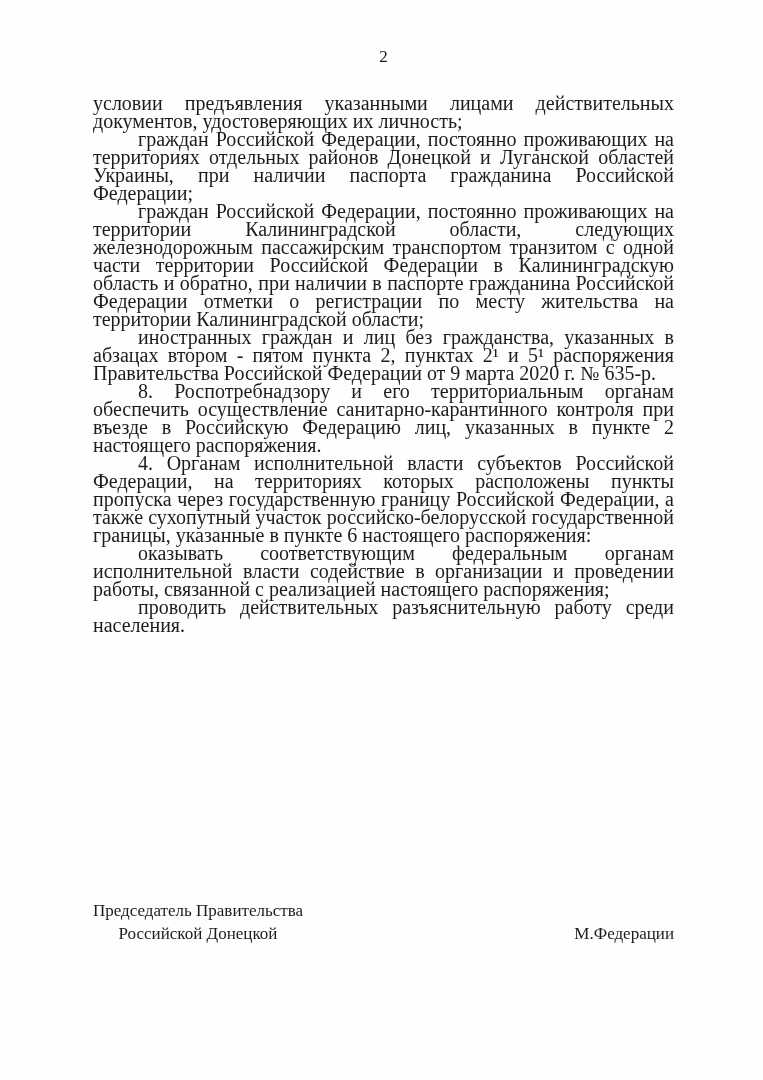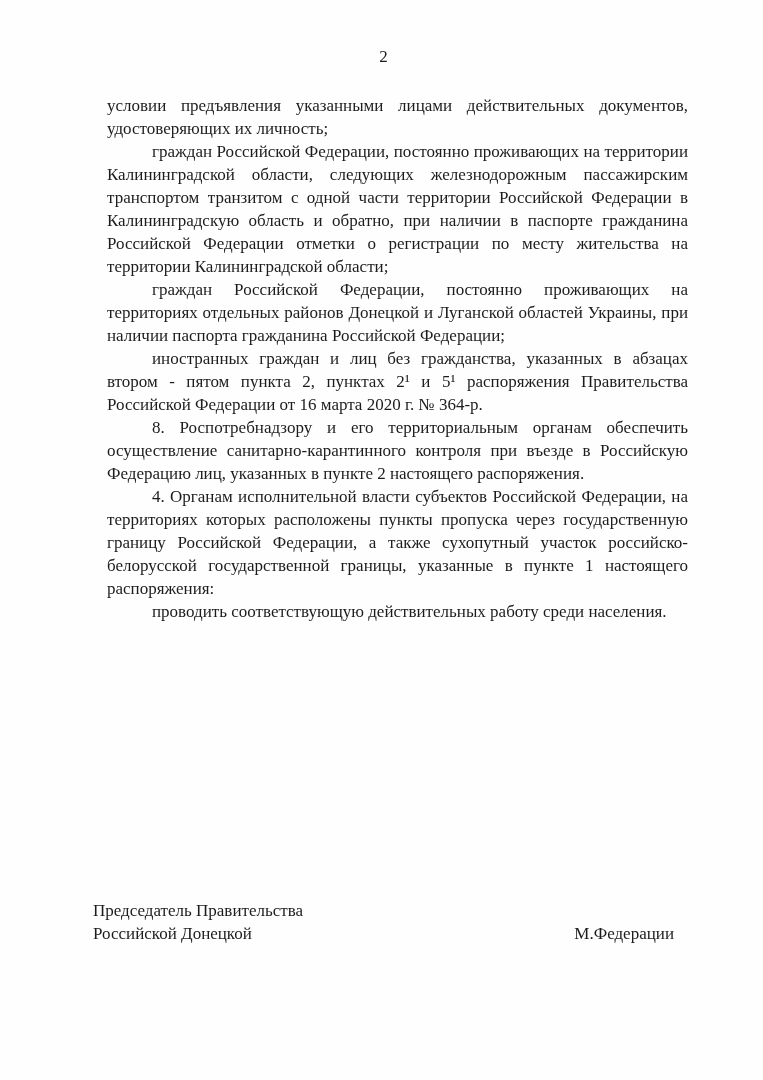--- a/index.html
+++ b/index.html
@@ -21,24 +21,24 @@
     top: 45px;
     left: 93px;
     width: 581px;
     text-align: center;
     font-size: 17px;
     line-height: 23px;
   }
   .body-text {
     position: absolute;
     top: 94px;
-    left: 107px;
+    left: 93px;
     width: 581px;
-    font-size: 17px;
-    line-height: 23px;
+    font-size: 20px;
+    line-height: 18px;
     text-align: justify;
     text-justify: inter-word;
   }
   .body-text p {
     margin: 0;
     padding: 0;
     text-indent: 45px;
   }
   .body-text p.continuation {
     text-indent: 0;
@@ -48,38 +48,39 @@
     top: 899px;
     left: 93px;
     width: 581px;
     display: flex;
     justify-content: space-between;
     align-items: flex-end;
     font-size: 17px;
     line-height: 23px;
   }
   .sig-title {
-    text-align: left;
+    text-align: center;
   }
 </style>
 </head>
 <body>
 
 <div class="page">
 
   <div class="page-number">2</div>
 
   <div class="body-text">
     <p class="continuation">условии предъявления указанными лицами действительных документов, удостоверяющих их личность;</p>
+    <p>граждан Российской Федерации, постоянно проживающих на территориях отдельных районов Донецкой и Луганской областей Украины, при наличии паспорта гражданина Российской Федерации;</p>
     <p>граждан Российской Федерации, постоянно проживающих на территории Калининградской области, следующих железнодорожным пассажирским транспортом транзитом с одной части территории Российской Федерации в Калининградскую область и обратно, при наличии в паспорте гражданина Российской Федерации отметки о регистрации по месту жительства на территории Калининградской области;</p>
-    <p>граждан Российской Федерации, постоянно проживающих на территориях отдельных районов Донецкой и Луганской областей Украины, при наличии паспорта гражданина Российской Федерации;</p>
-    <p>иностранных граждан и лиц без гражданства, указанных в абзацах втором - пятом пункта 2, пунктах 2¹ и 5¹ распоряжения Правительства Российской Федерации от 16 марта 2020 г. № 364-р.</p>
+    <p>иностранных граждан и лиц без гражданства, указанных в абзацах втором - пятом пункта 2, пунктах 2¹ и 5¹ распоряжения Правительства Российской Федерации от 9 марта 2020 г. № 635-р.</p>
     <p>8. Роспотребнадзору и его территориальным органам обеспечить осуществление санитарно-карантинного контроля при въезде в Российскую Федерацию лиц, указанных в пункте 2 настоящего распоряжения.</p>
-    <p>4. Органам исполнительной власти субъектов Российской Федерации, на территориях которых расположены пункты пропуска через государственную границу Российской Федерации, а также сухопутный участок российско-белорусской государственной границы, указанные в пункте 1 настоящего распоряжения:</p>
-    <p>проводить соответствующую действительных работу среди населения.</p>
+    <p>4. Органам исполнительной власти субъектов Российской Федерации, на территориях которых расположены пункты пропуска через государственную границу Российской Федерации, а также сухопутный участок российско-белорусской государственной границы, указанные в пункте 6 настоящего распоряжения:</p>
+    <p>оказывать соответствующим федеральным органам исполнительной власти содействие в организации и проведении работы, связанной с реализацией настоящего распоряжения;</p>
+    <p>проводить действительных разъяснительную работу среди населения.</p>
   </div>
 
   <div class="signature">
     <div class="sig-title">
       <div>Председатель Правительства</div>
       <div>Российской Донецкой</div>
     </div>
     <div class="sig-name">М.Федерации</div>
   </div>
 

